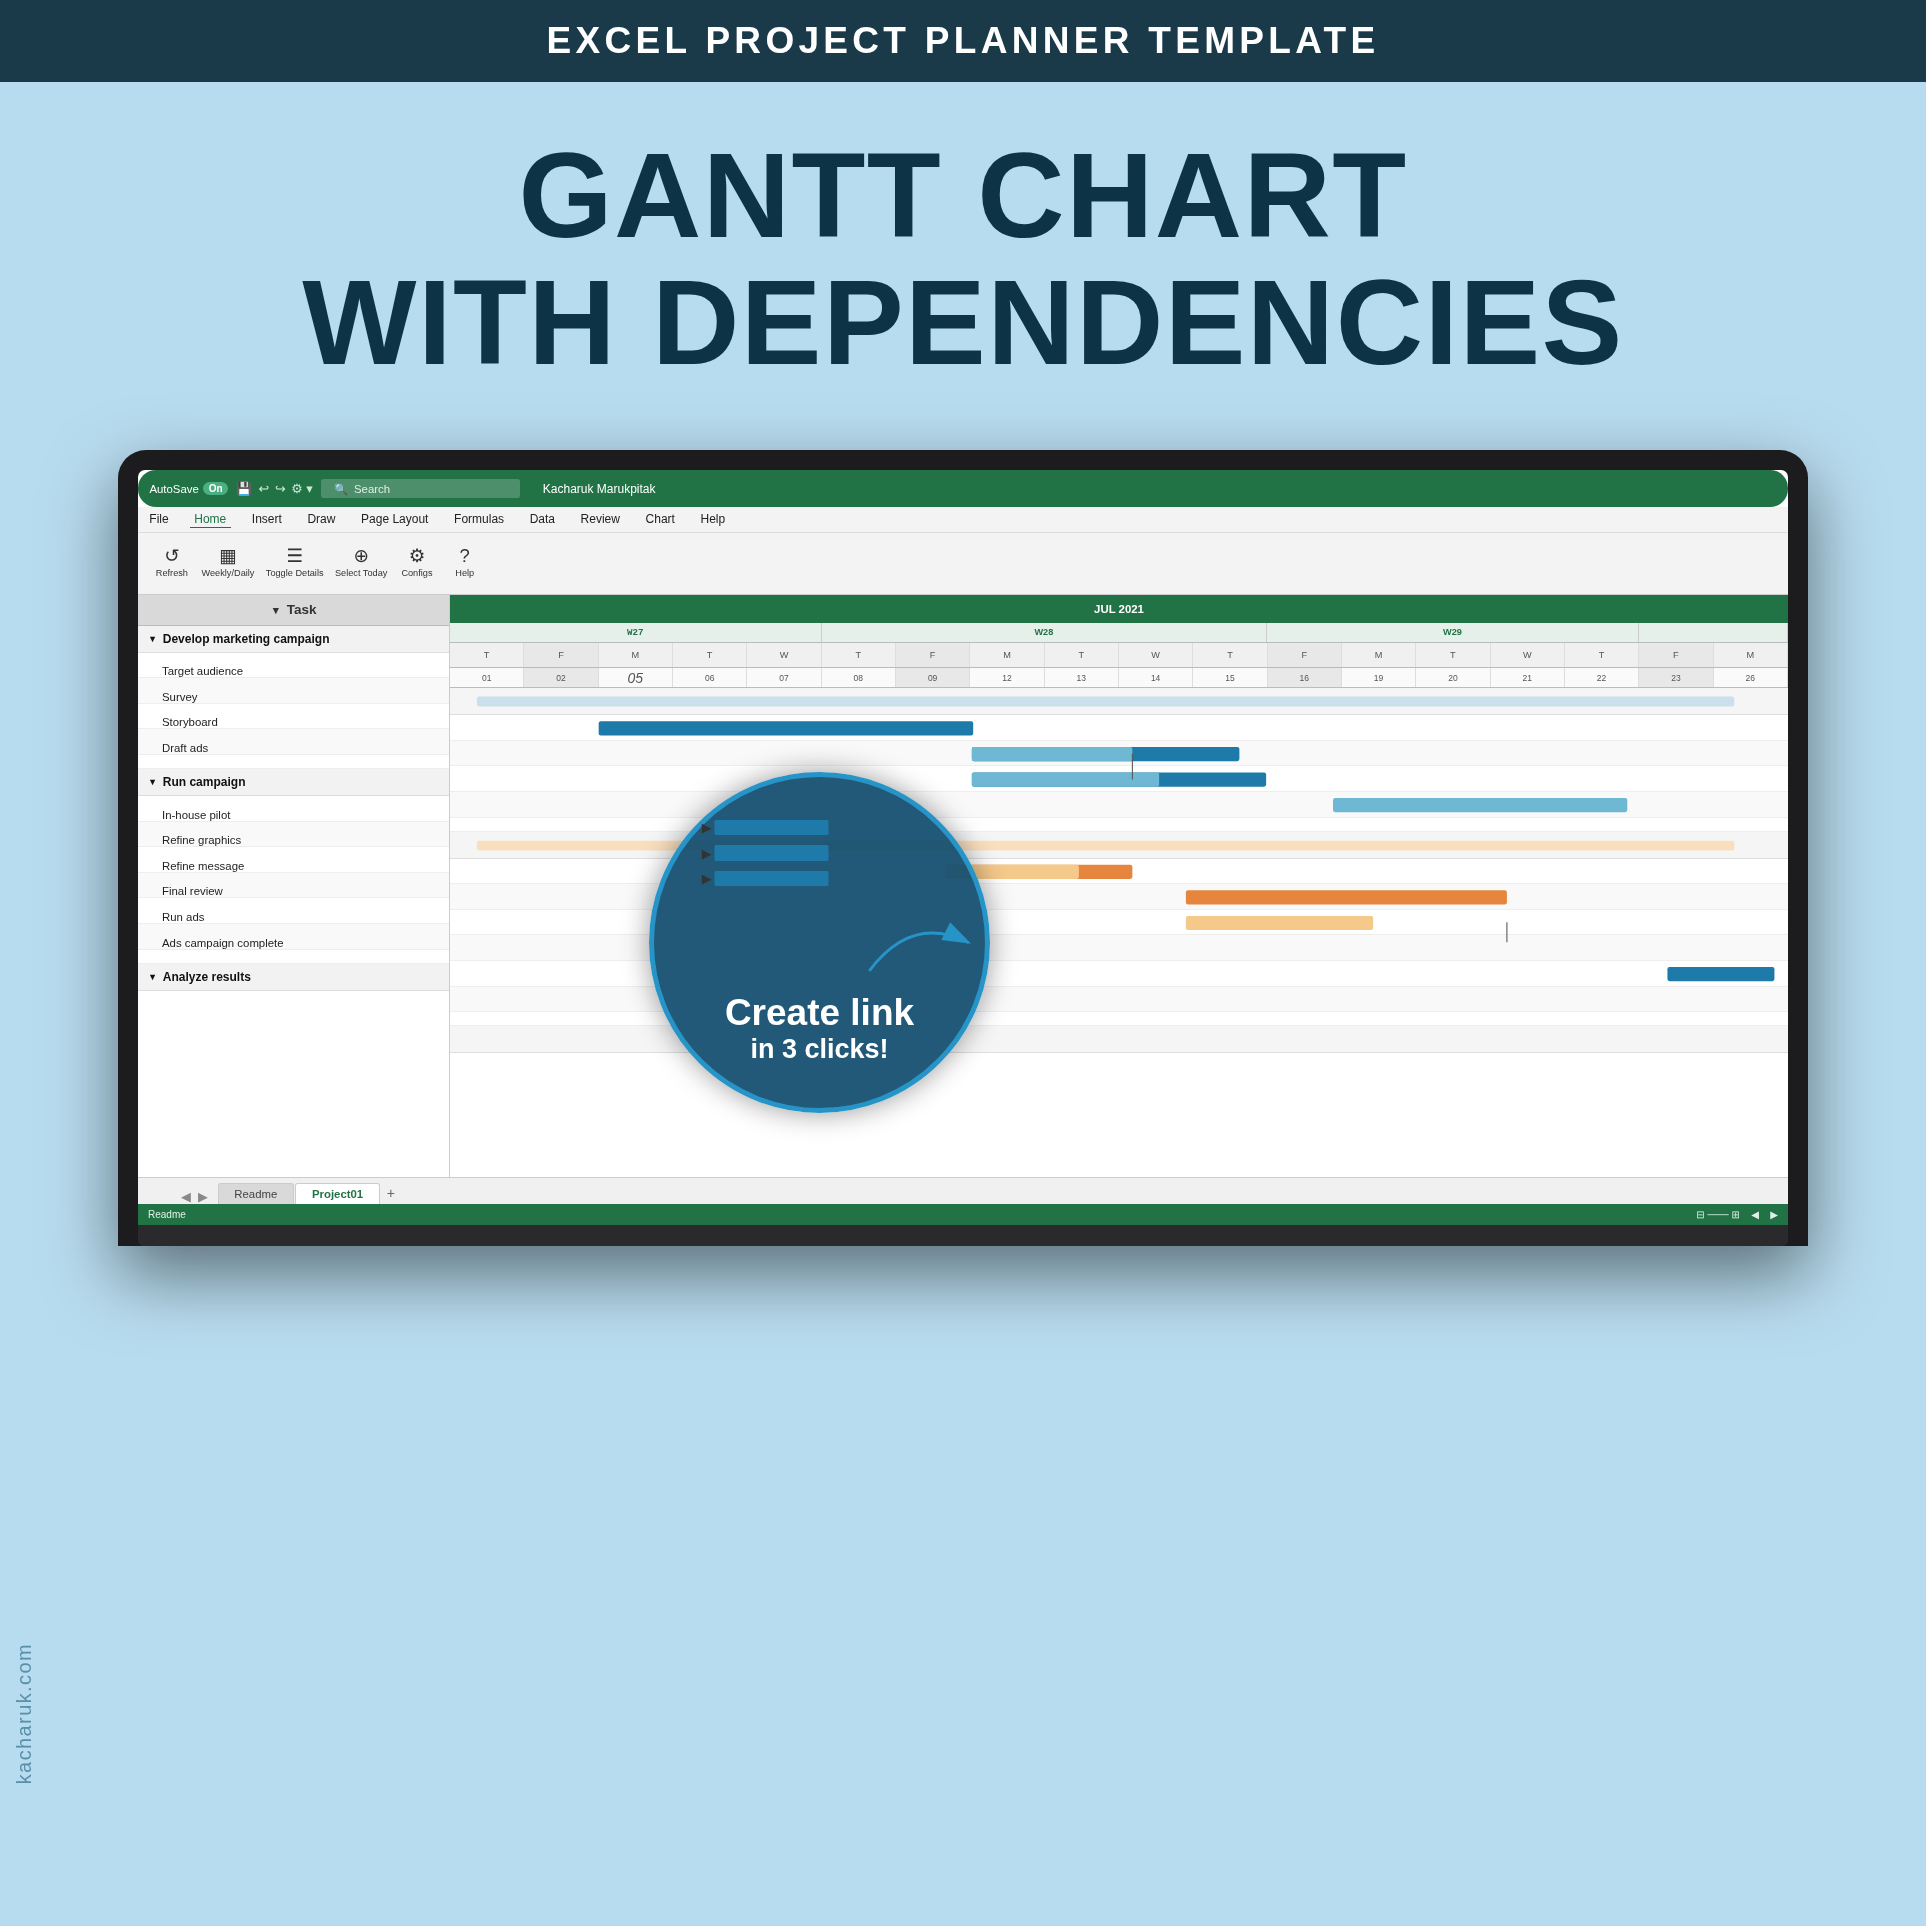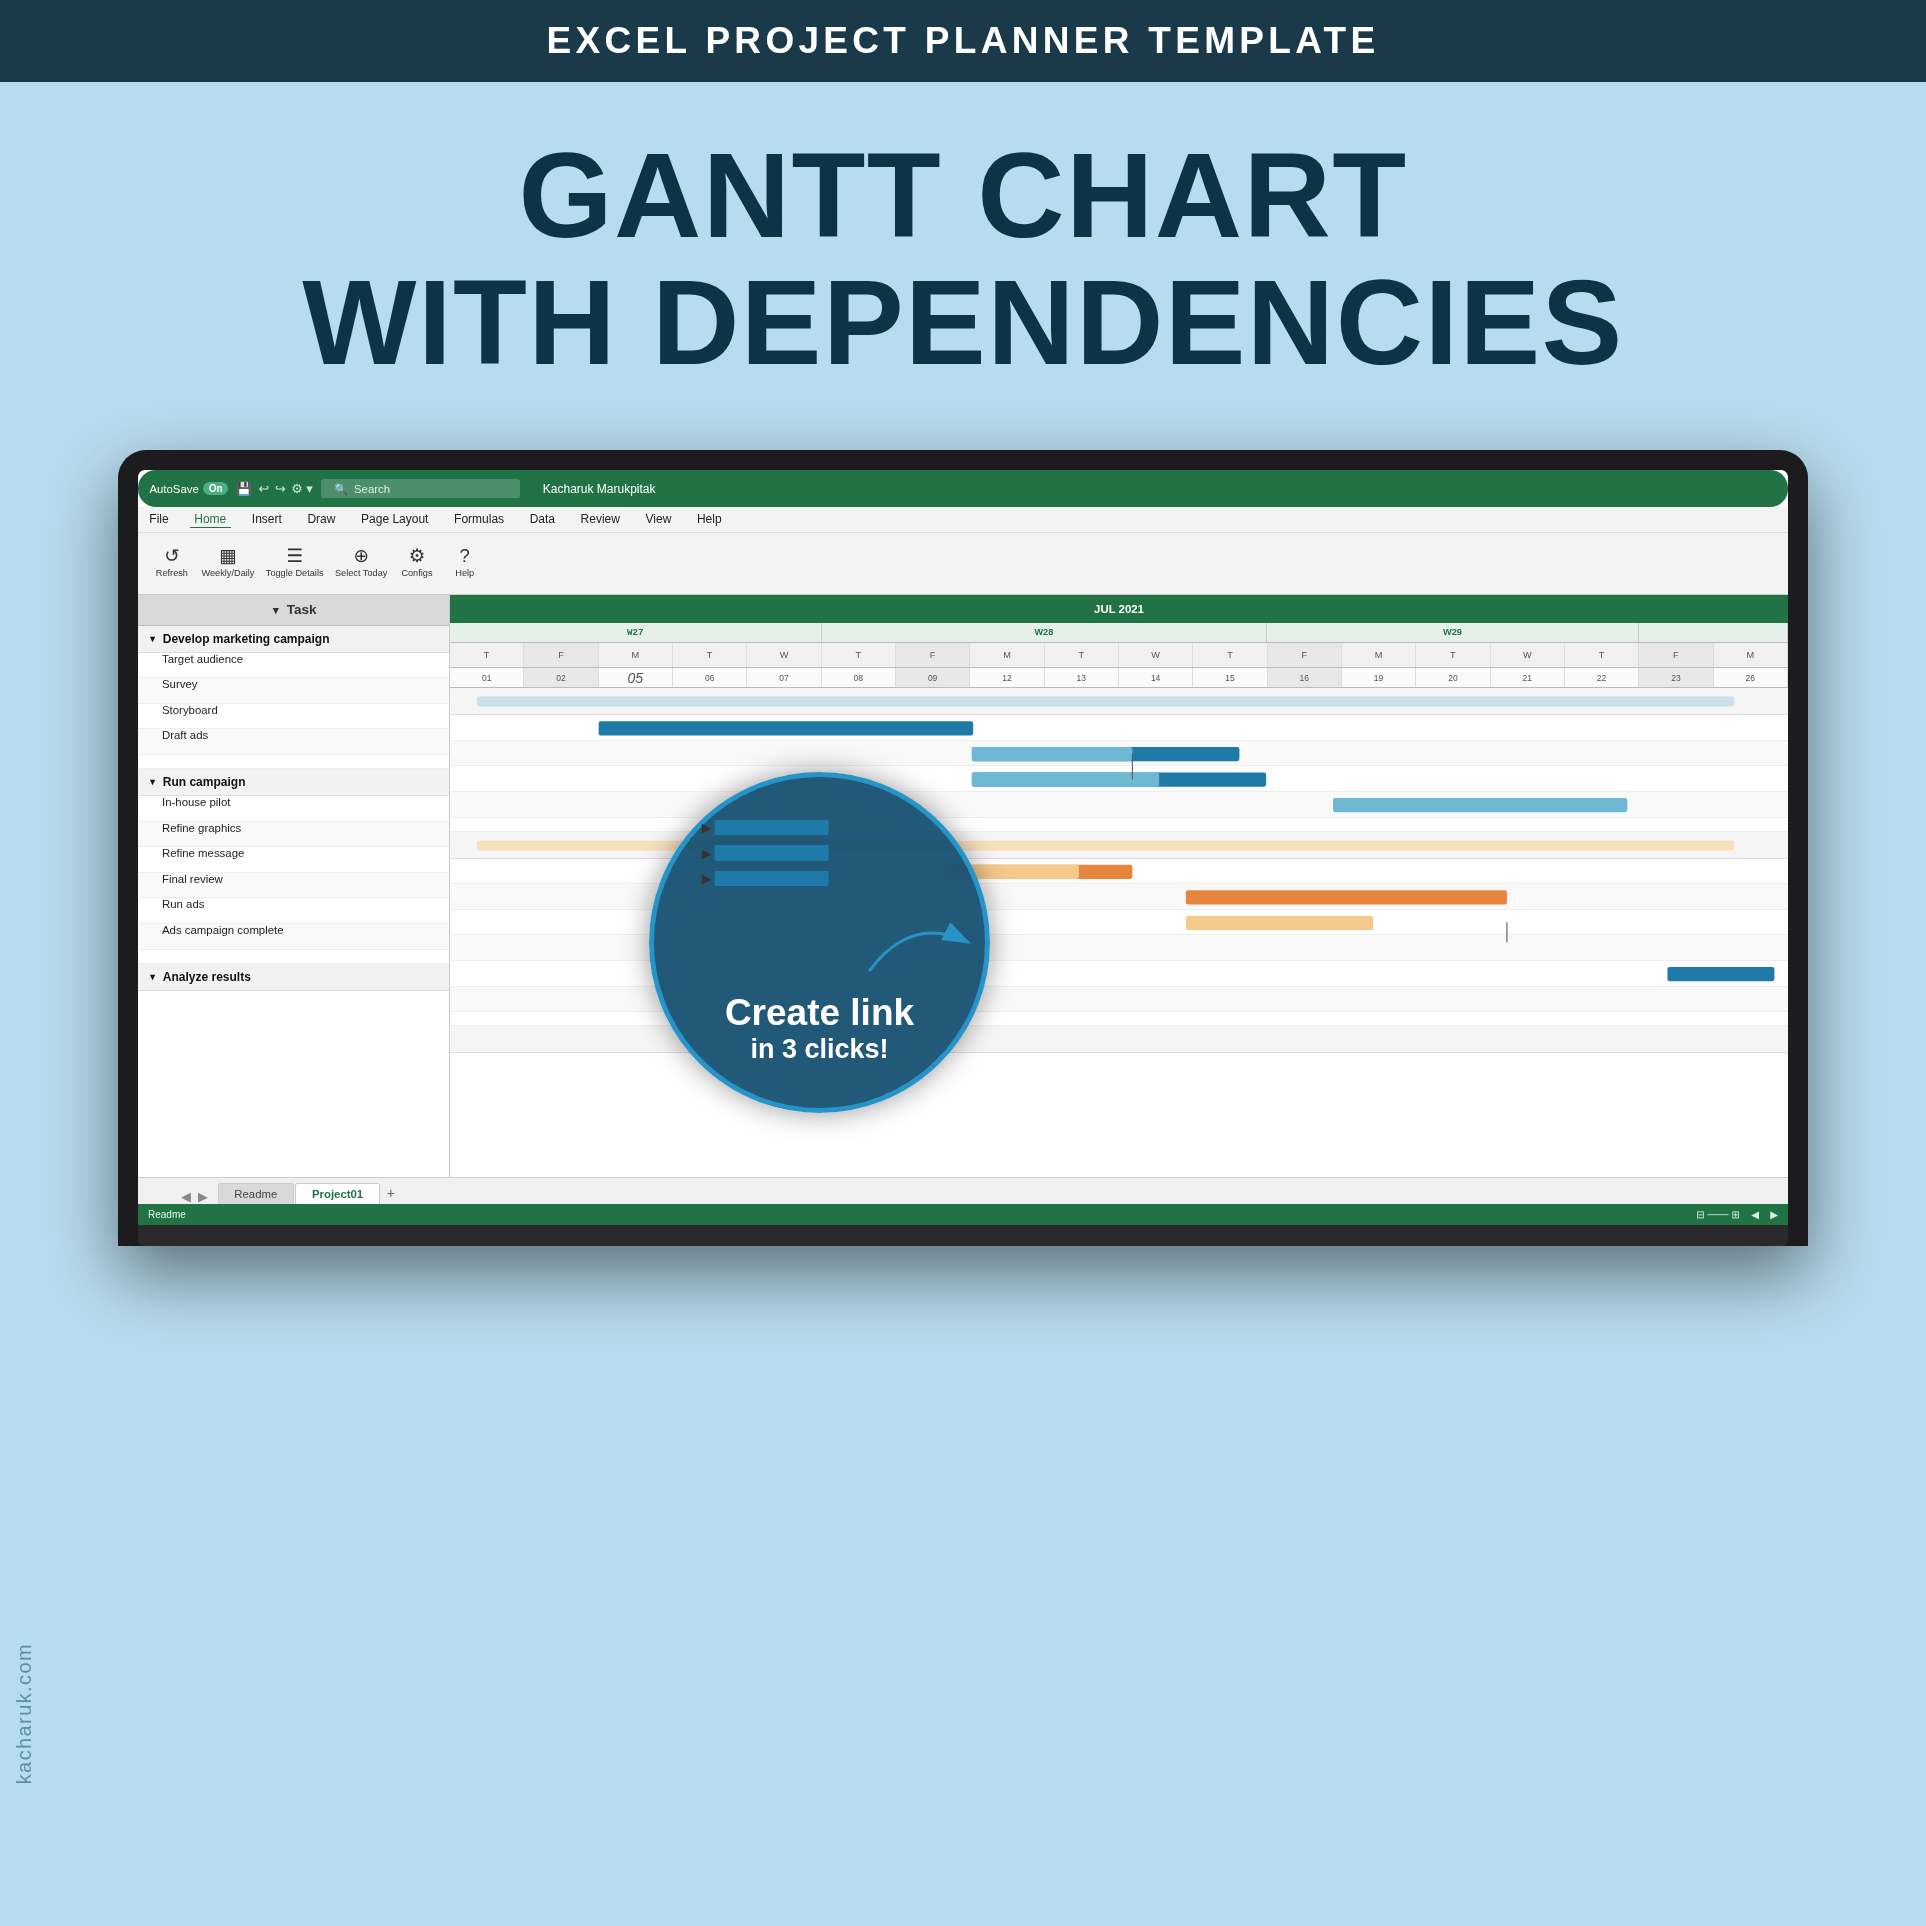--- a/index.html
+++ b/index.html
@@ -222,21 +222,21 @@
       color: #111;
       border-bottom: 0.7px solid #ddd;
     }
     .task-group-arrow {
       margin-right: 5.7px;
       font-size: 9.2px;
     }
     .task-item {
       height: 25.6px;
       display: flex;
-      align-items: flex-start;
+      align-items: flex-end;
       padding: 0 10px 0 24px;
       font-size: 11.4px;
       color: #222;
       border-bottom: 0.7px solid #eee;
     }
     .task-item-alt {
       background: #f9f9f9;
     }
 
     
@@ -477,21 +477,21 @@
 
       <div class="excel-menubar">
         <span class="menu-item">File</span>
         <span class="menu-item active">Home</span>
         <span class="menu-item">Insert</span>
         <span class="menu-item">Draw</span>
         <span class="menu-item">Page Layout</span>
         <span class="menu-item">Formulas</span>
         <span class="menu-item">Data</span>
         <span class="menu-item">Review</span>
-        <span class="menu-item">View</span>
+        <span class="menu-item">Chart</span>
         <span class="menu-item">Help</span>
       </div>
 
       <div class="excel-toolbar">
         <div class="toolbar-btn">
           <span class="toolbar-icon">↺</span>
           <span class="toolbar-label">Refresh</span>
         </div>
         <div class="toolbar-btn">
           <span class="toolbar-icon">▦</span>

